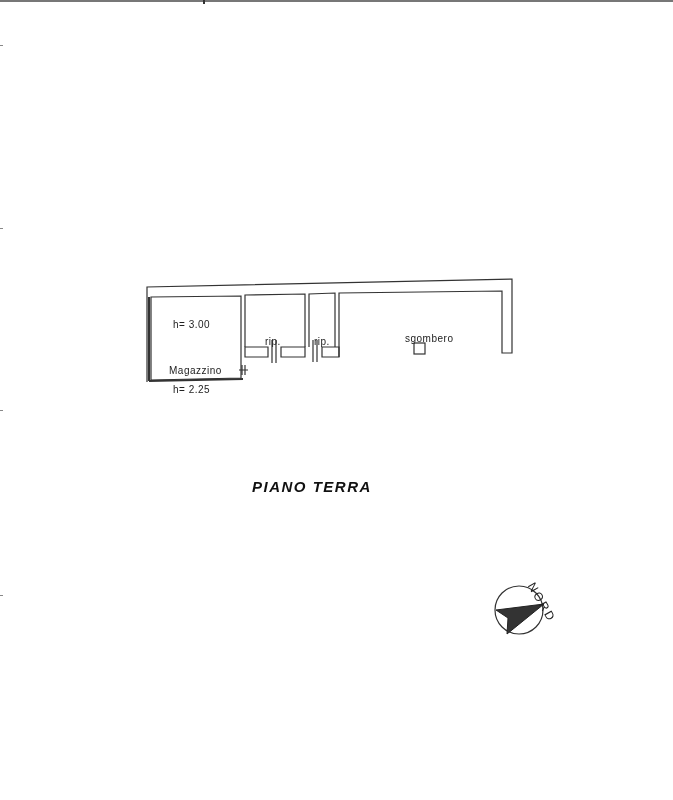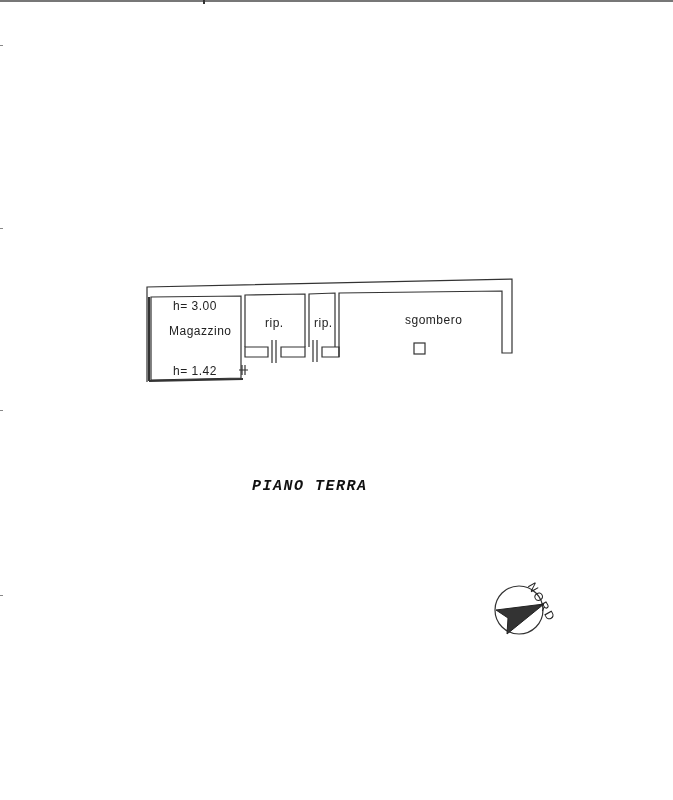--- a/index.html
+++ b/index.html
@@ -1,21 +1,21 @@
 <!DOCTYPE html>
 <html><head>
 <meta charset="utf-8">
 <style>
   html,body{margin:0;padding:0;background:#fff;}
   body{width:673px;height:800px;position:relative;overflow:hidden;font-family:"Liberation Sans",sans-serif;}
   .topline{position:absolute;left:0;top:0;width:673px;height:2px;background:#777;}
   .tick{position:absolute;left:203px;top:0;width:2px;height:4px;background:#333;}
   svg{position:absolute;left:0;top:0;}
-  .lbl{position:absolute;font-size:12px;color:#222;letter-spacing:0.5px;}
-  .title{position:absolute;left:252px;top:478px;font-family:Liberation Mono, monospace;font-style:italic;font-weight:bold;font-size:15px;letter-spacing:1.5px;color:#111;}
+  .lbl{position:absolute;font-size:10px;color:#222;letter-spacing:0.5px;margin-top:20px;}
+  .title{position:absolute;left:252px;top:478px;font-family:Liberation Sans, sans-serif;font-style:italic;font-weight:bold;font-size:15px;letter-spacing:1.5px;color:#111;}
   .nord{position:absolute;left:537px;top:580px;font-size:12px;color:#222;transform:rotate(60deg);transform-origin:left top;letter-spacing:2px;}
   .edgemark{position:absolute;left:0;width:3px;height:1px;background:#888;}
 </style>
 </head>
 <body>
 
 <div class="topline"></div>
 <div class="tick"></div>
 <div class="edgemark" style="top:45px"></div>
 <div class="edgemark" style="top:228px"></div>
@@ -42,20 +42,20 @@
     <path d="M242 365 L242 375 M245 365 L245 375 M239 370 L248 370"></path>
 
     <rect x="414" y="343" width="11" height="11"></rect>
 
     <circle cx="519" cy="610" r="24"></circle>
   </g>
   <path d="M496 610 L544 604 L507 634 L508 618 Z" fill="#333" stroke="#222"></path>
 </svg>
 
 <div class="lbl" style="left:173px;top:299px">h= 3.00</div>
-<div class="lbl" style="left:169px;top:324px">Magazzino</div>
-<div class="lbl" style="left:173px;top:364px">h= 1.42</div>
+<div class="lbl" style="left:169px;top:345px">Magazzino</div>
+<div class="lbl" style="left:173px;top:364px">h= 2.25</div>
 <div class="lbl" style="left:265px;top:316px">rip.</div>
 <div class="lbl" style="left:314px;top:316px">rip.</div>
 <div class="lbl" style="left:405px;top:313px">sgombero</div>
 
 <div class="title">PIANO TERRA</div>
 <div class="nord">NORD</div>
 
 </body></html>

